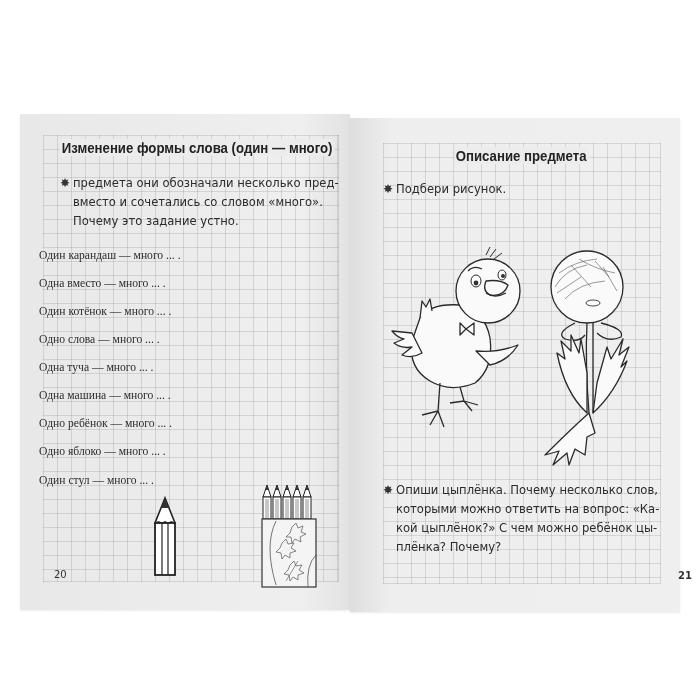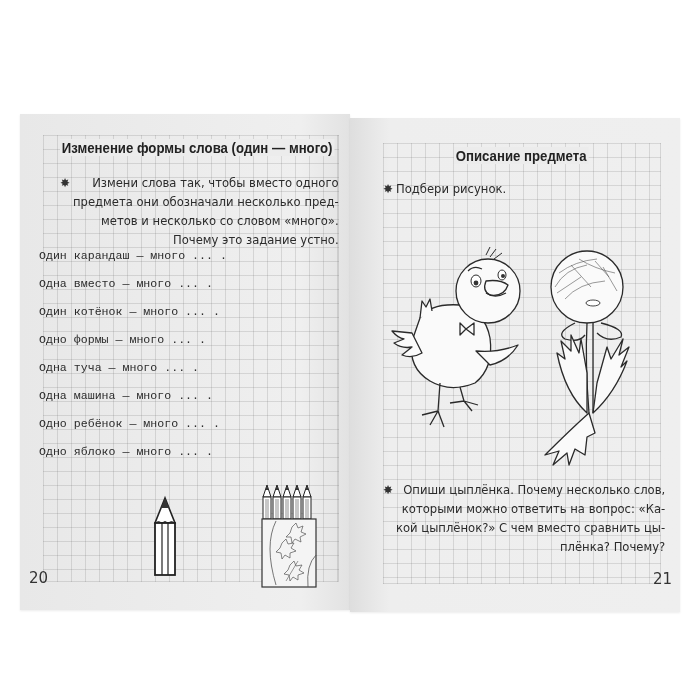--- a/index.html
+++ b/index.html
@@ -1,61 +1,61 @@
 <!DOCTYPE html>
 <html><head>
 <meta charset="utf-8">
 <style>
   html, body { margin:0; padding:0; }
   body { width:700px; height:700px; background:#ffffff; position:relative; overflow:hidden; font-family:"DejaVu Sans", sans-serif; color:#2a2a2a; }
-  .page { position:absolute; background:#ececec;text-align:right; }
+  .page { position:absolute; background:#ececec; }
   .page.left { left:20px; top:114px; width:330px; height:496px; background:linear-gradient(90deg,#e8e8e8 0%,#efefef 85%,#e2e2e2 100%); box-shadow:0 1px 2px rgba(0,0,0,0.08); }
   .page.right { left:350px; top:118px; width:330px; height:494px; background:linear-gradient(90deg,#dedede 0%,#eeeeee 12%,#efefef 100%); box-shadow:0 1px 2px rgba(0,0,0,0.08); }
   .grid { position:absolute;
     background-image:
       linear-gradient(to right, rgba(120,120,120,0.22) 1px, transparent 1px),
       linear-gradient(to bottom, rgba(120,120,120,0.22) 1px, transparent 1px);
     background-size:14px 14px;
     border-right:1px solid rgba(120,120,120,0.22);
     border-bottom:1px solid rgba(120,120,120,0.22);
   }
   .grid.left { left:23px; top:21px; width:295px; height:446px; }
   .grid.right { left:33px; top:25px; width:277px; height:440px; }
   .title { position:absolute; font-family:"Liberation Sans", sans-serif; font-weight:bold; font-size:15px; color:#222; white-space:nowrap; transform:scaleX(0.88); transform-origin:left top; background:#ececec; padding:0 2px; }
   .task { position:absolute; font-family:"DejaVu Sans", sans-serif; font-size:11.6px; line-height:19px; color:#2b2b2b; }
   .task .bullet { position:absolute; left:-13px; top:0; font-size:12px; color:#333; }
   .task .line { display:block; white-space:nowrap; }
-  .row { position:absolute; font-family:Liberation Mono, monospace; font-size:11.6px; color:#2b2b2b; white-space:nowrap; }
-  .pagenum { position:absolute; font-family:"DejaVu Sans", sans-serif; font-size:15px; color:#333; }
+  .row { position:absolute; font-family:Liberation Serif, serif; font-size:11.6px; color:#2b2b2b; white-space:nowrap; }
+  .pagenum { position:absolute; font-family:"DejaVu Sans", sans-serif; font-size:10px; color:#333;margin-left:25px; }
   svg { position:absolute; overflow:visible; }
 </style>
 </head>
 <body>
 
 <div class="page left">
   <div class="grid left"></div>
 
   <div class="title" style="left:40px; top:25px;">Изменение формы слова (один — много)</div>
 
   <div class="task" style="left:53px; top:60px;">
     <span class="bullet">✸</span>
-    <span class="line">Измени слова так, чтобы вместо одного</span>
     <span class="line">предмета они обозначали несколько пред-</span>
-    <span class="line">метов и несколько со словом «много».</span>
+    <span class="line">вместо и сочетались со словом «много».</span>
     <span class="line">Почему это задание устно.</span>
   </div>
 
   <div class="row" style="left:19px; top:135px;">Один карандаш — много ... .</div>
   <div class="row" style="left:19px; top:163px;">Одна вместо — много ... .</div>
   <div class="row" style="left:19px; top:191px;">Один котёнок — много ... .</div>
-  <div class="row" style="left:19px; top:219px;">Одно формы — много ... .</div>
+  <div class="row" style="left:19px; top:219px;">Одно слова — много ... .</div>
   <div class="row" style="left:19px; top:275px;">Одна машина — много ... .</div>
   <div class="row" style="left:19px; top:247px;">Одна туча — много ... .</div>
   <div class="row" style="left:19px; top:303px;">Одно ребёнок — много ... .</div>
   <div class="row" style="left:19px; top:331px;">Одно яблоко — много ... .</div>
+  <div class="row" style="left:19px; top:360px;">Один стул — много ... .</div>
 
   <svg style="left:133px; top:383px;" width="24" height="80" viewBox="0 0 24 80">
     <polygon points="12,1 2,26 22,26" fill="#fff" stroke="#222" stroke-width="1.6"></polygon>
     <polygon points="12,1 8,11 16,11" fill="#333"></polygon>
     <rect x="2" y="26" width="20" height="52" fill="#fff" stroke="#222" stroke-width="1.8"></rect>
     <line x1="9" y1="26" x2="9" y2="78" stroke="#222" stroke-width="1.2"></line>
     <line x1="15" y1="26" x2="15" y2="78" stroke="#222" stroke-width="1.2"></line>
     <path d="M2,26 Q5.5,23 9,26 Q12,23 15,26 Q18.5,23 22,26" fill="none" stroke="#222" stroke-width="1"></path>
   </svg>
 
@@ -154,18 +154,18 @@
       <path d="M22,50 L46,34"></path>
         <path d="M68,24 L82,48"></path>
     </g>
     <ellipse cx="58" cy="60" rx="7" ry="3" fill="#fff" stroke="#333" stroke-width="0.9"></ellipse>
   </svg>
 
   <div class="task" style="left:46px; top:363px;">
     <span class="bullet">✸</span>
     <span class="line">Опиши цыплёнка. Почему несколько слов,</span>
     <span class="line">которыми можно ответить на вопрос: «Ка-</span>
-    <span class="line">кой цыплёнок?» С чем вместо сравнить цы-</span>
+    <span class="line">кой цыплёнок?» С чем можно ребёнок цы-</span>
     <span class="line">плёнка? Почему?</span>
   </div>
 
-  <div class="pagenum" style="left:303px; top:452px;">21</div>
+  <div class="pagenum" style="left:303px; top:452px;font-weight:bold;">21</div>
 </div>
 
 </body></html>

